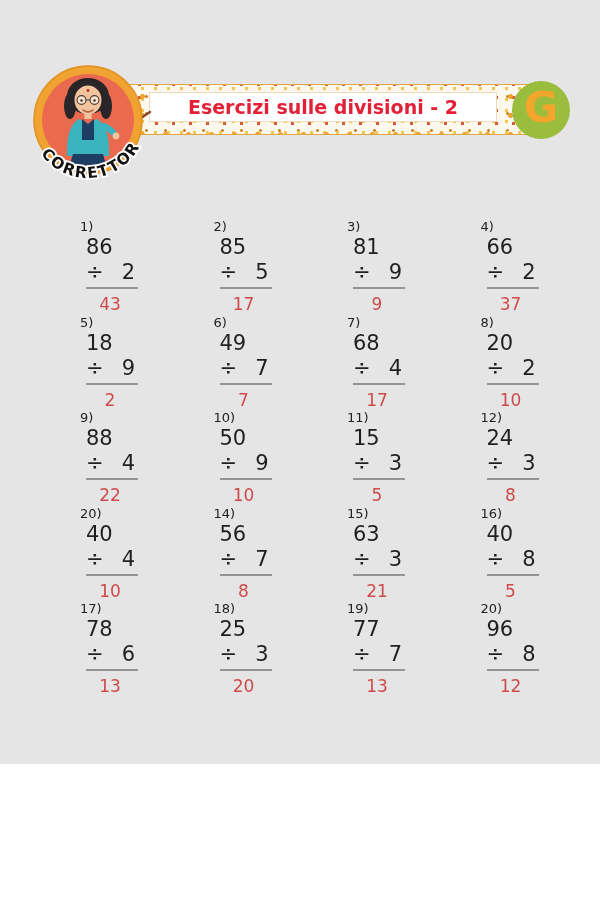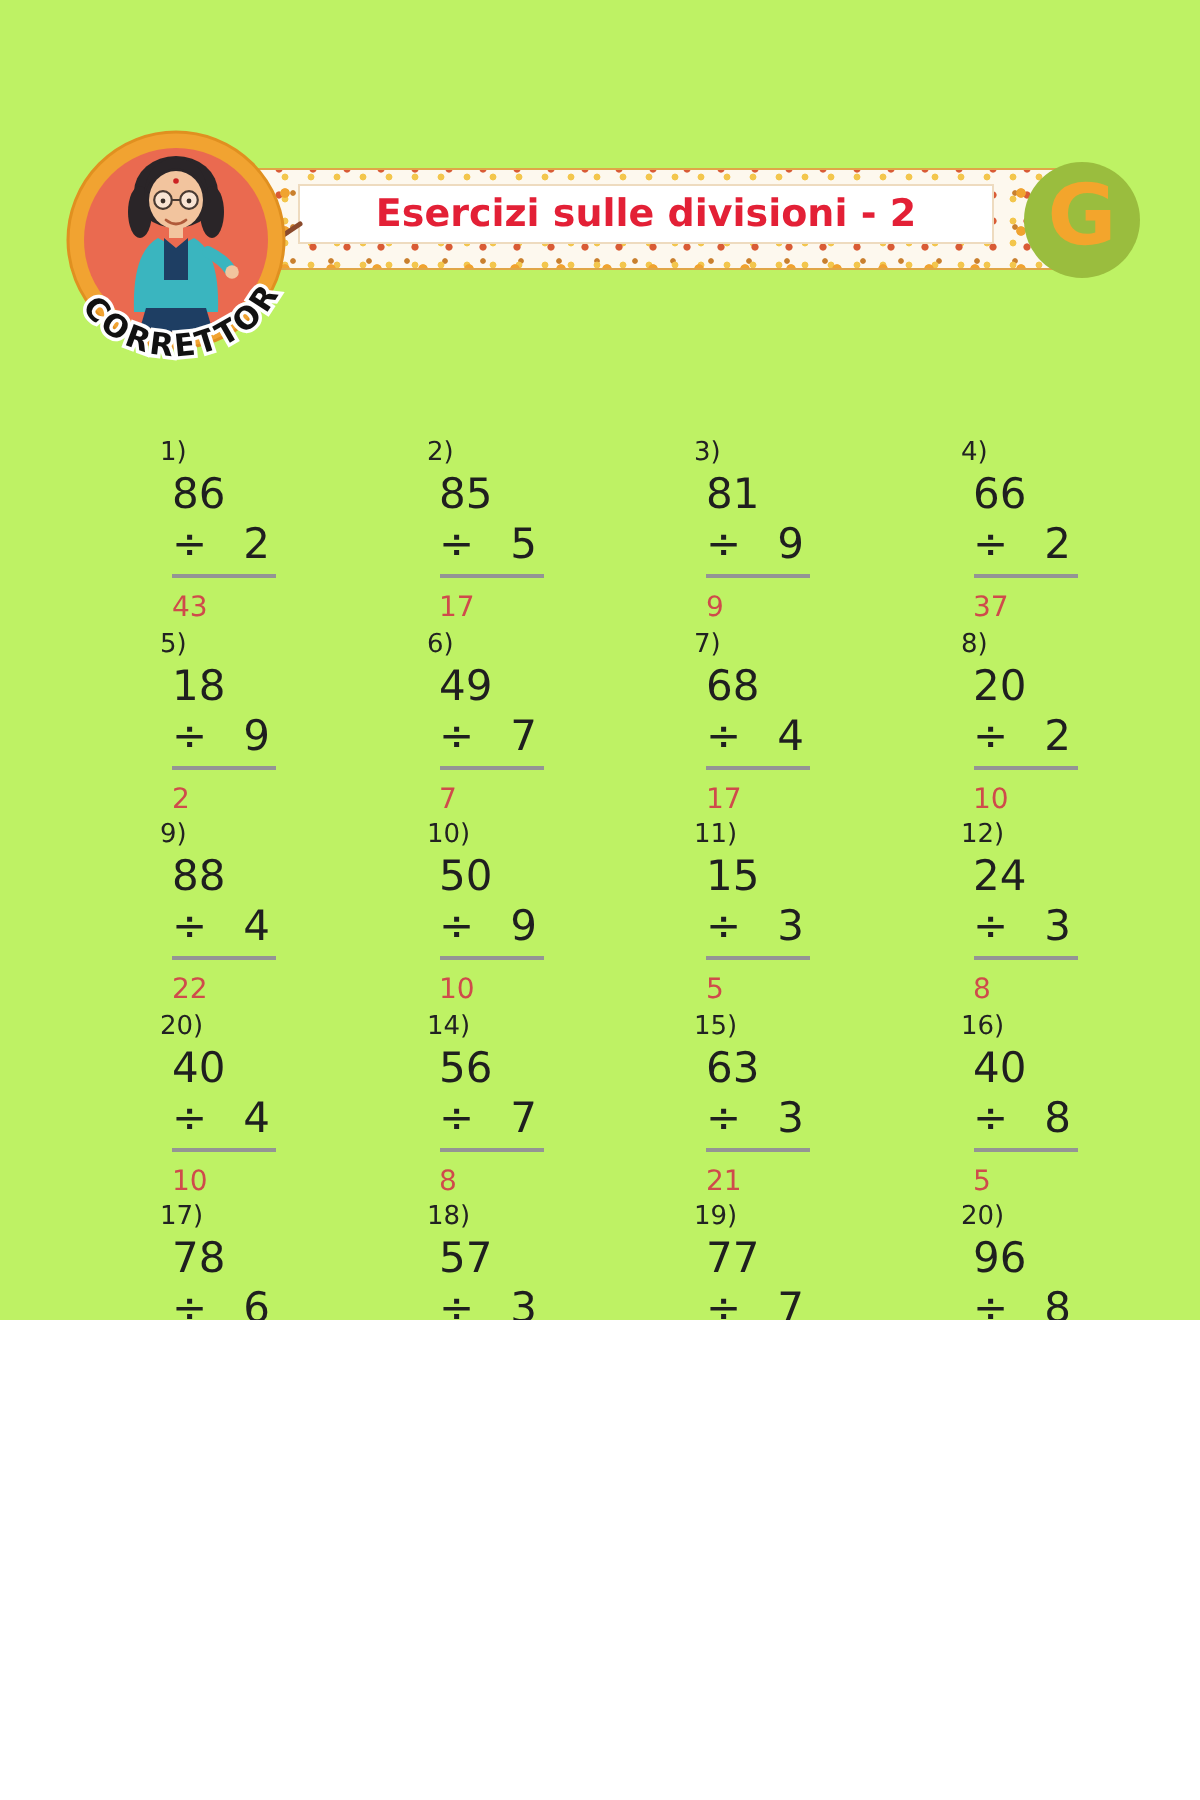--- a/index.html
+++ b/index.html
@@ -1,17 +1,17 @@
 <!DOCTYPE html>
 <html><head>
 <meta charset="utf-8">
 <style>
   html,body { margin:0; padding:0; background:#fff; }
   .page {
-    position:relative; width:600px; height:660px; background:#bef264;
+    position:relative; width:600px; height:764px; background:#e5e5e5;
     font-family:"DejaVu Sans", sans-serif; overflow:hidden;
   }
 
   
   .banner {
     position:absolute; left:105px; top:84px; width:462px; height:49px;
     border-radius:25px; border:1px solid #e0a648;
     background-color:#fdf8ee;
     background-image:
       radial-gradient(circle, #f0a330 2.2px, transparent 2.6px),
@@ -44,21 +44,21 @@
   }
   .p-num { font-size:13px; color:#222222; height:16px; line-height:16px; }
   .p-body { width:52px; margin-left:6px; color:#1f1f1f; }
   .p-dividend { font-size:21px; line-height:25px; text-align:left; padding-right:3px; }
   .p-divrow {
     display:flex; justify-content:space-between; align-items:flex-end;
     font-size:21px; line-height:25px;
     border-bottom:2px solid #949494; padding-bottom:2px;
   }
   .p-divisor { padding-right:3px; }
-  .p-answer { font-size:14px; line-height:25px; text-align:left; padding-right:4px; margin-top:3px; color:#cf4b4b; }
+  .p-answer { font-size:17px; line-height:25px; text-align:center; padding-right:4px; margin-top:3px; color:#cf4b4b; }
 
   
   .footer {
     position:absolute; left:0; top:818px; width:524px; text-align:center;
     font-size:13.5px; color:#333333;
   }
   .footer sup { font-size:9px; }
 </style>
 </head>
 <body>
@@ -315,21 +315,21 @@
           <span class="p-sign">÷</span>
           <span class="p-divisor">6</span>
         </div>
         <div class="p-answer">13</div>
       </div>
     </div>
 
     <div class="problem">
       <div class="p-num">18)</div>
       <div class="p-body">
-        <div class="p-dividend">57</div>
+        <div class="p-dividend">25</div>
         <div class="p-divrow">
           <span class="p-sign">÷</span>
           <span class="p-divisor">3</span>
         </div>
         <div class="p-answer">20</div>
       </div>
     </div>
 
     <div class="problem">
       <div class="p-num">19)</div>

